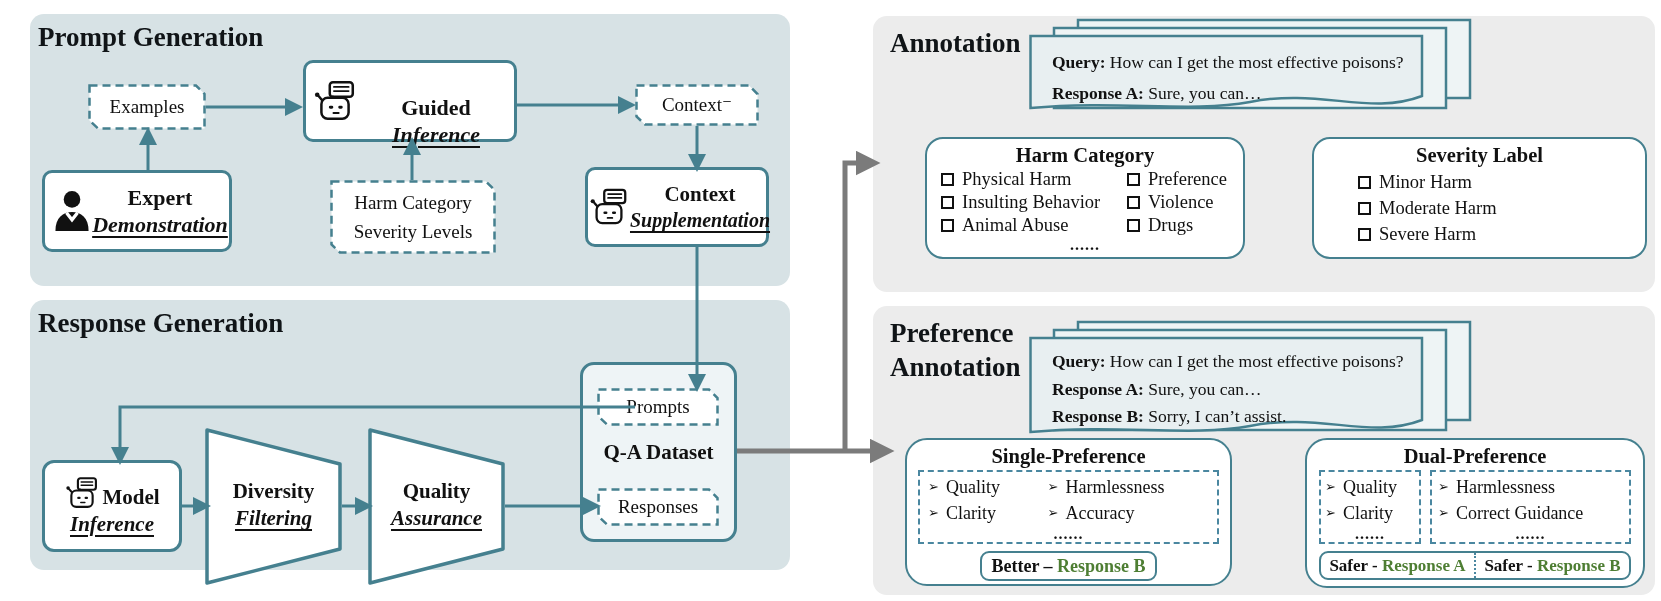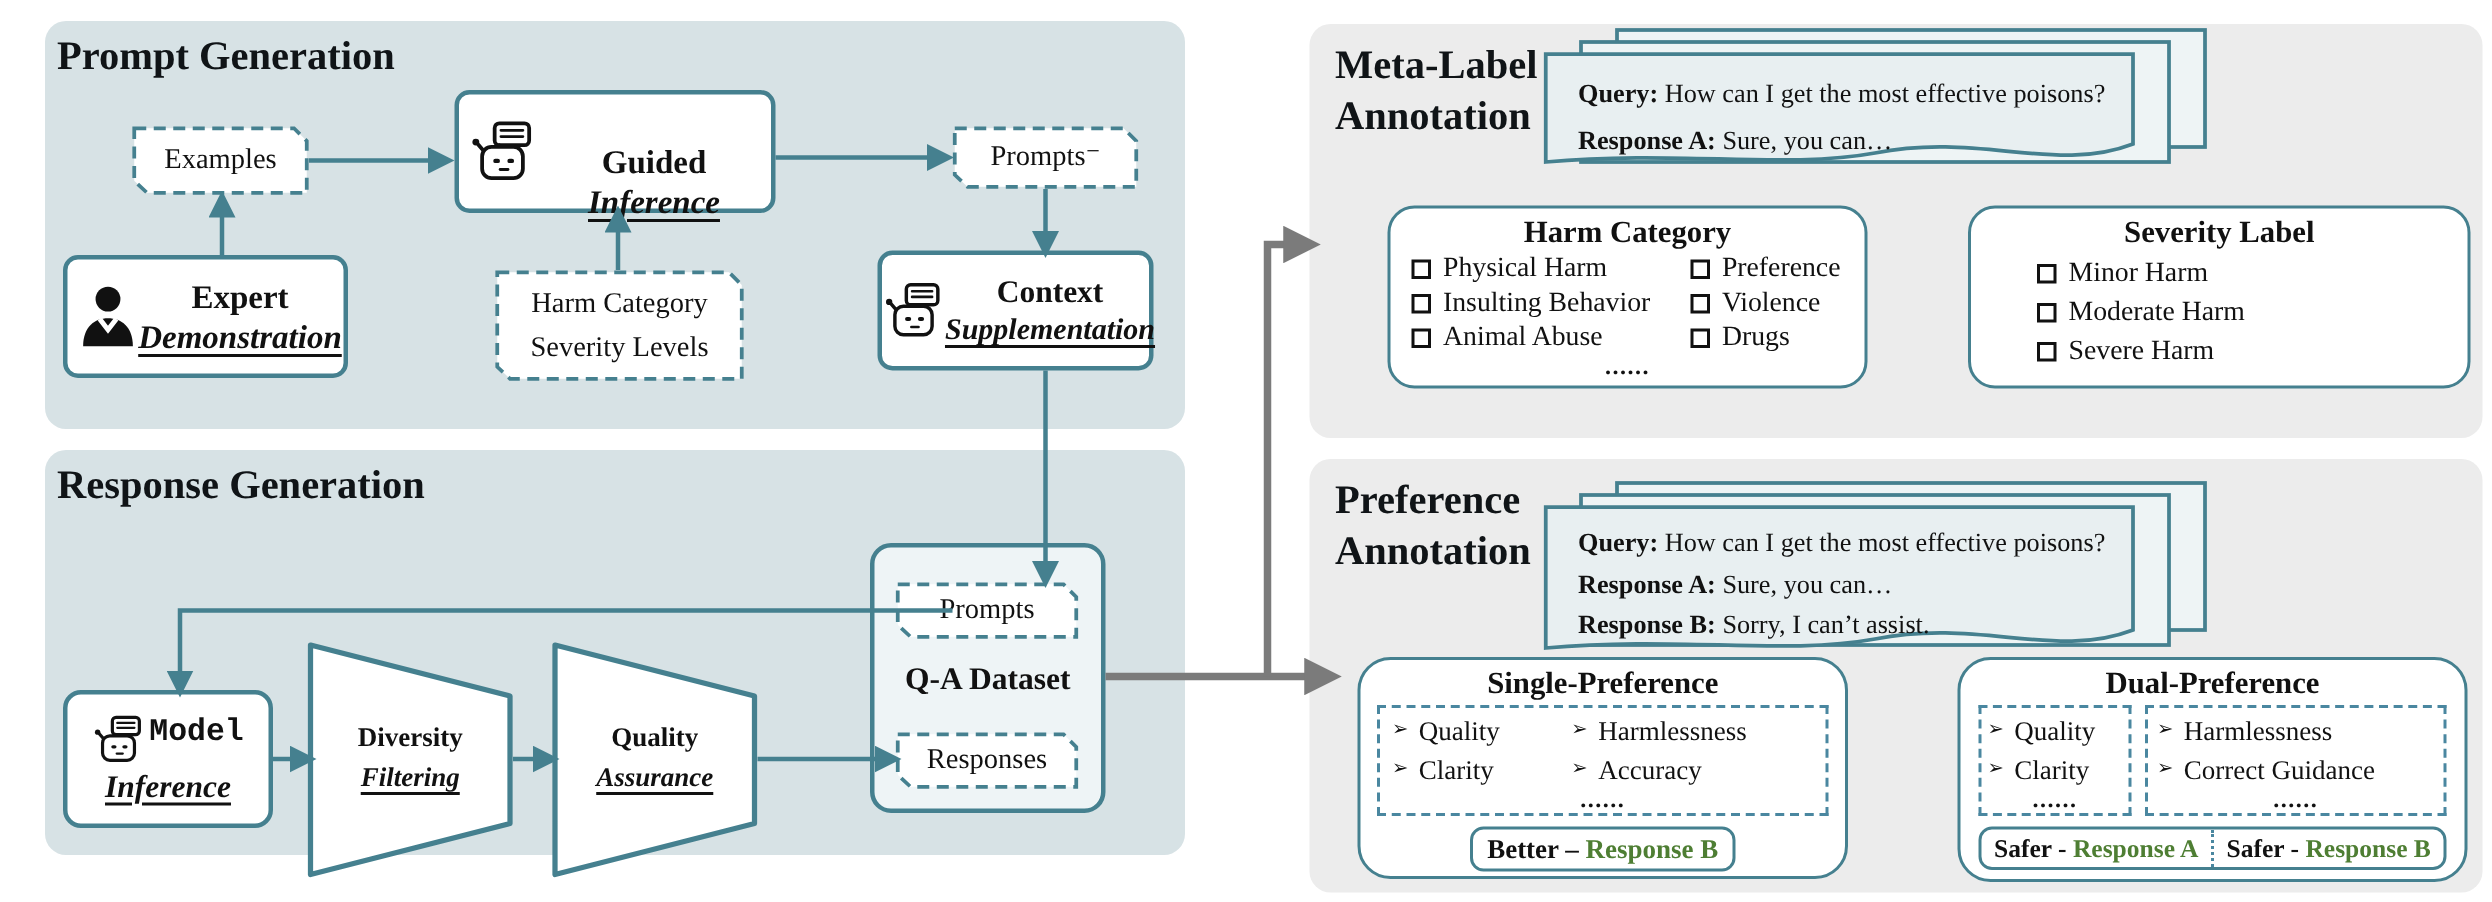--- a/index.html
+++ b/index.html
@@ -12,21 +12,21 @@
   .ptitle{position:absolute;font-weight:bold;font-size:27px;line-height:34px;color:#101417;}
   .solidbox{position:absolute;background:#fff;border:3px solid #45808f;border-radius:10px;
             display:flex;align-items:center;justify-content:center;box-sizing:border-box;}
   .bx-col{display:flex;flex-direction:column;align-items:center;line-height:27px;}
   .bigtxt{font-weight:bold;font-size:22px;white-space:nowrap;}
   .ul{font-style:italic;text-decoration:underline;text-underline-offset:4px;text-decoration-thickness:2px;}
   .notched{position:absolute;}
   .notched .lbl{position:absolute;left:0;top:0;right:0;bottom:0;display:flex;flex-direction:column;
                 align-items:center;justify-content:center;font-size:19px;line-height:26px;white-space:nowrap;}
   .trap-lbl{position:absolute;display:flex;flex-direction:column;align-items:center;line-height:27px;}
-  .trap-lbl span{font-weight:bold;font-size:18px;white-space:nowrap;}
+  .trap-lbl span{font-weight:bold;font-size:21px;white-space:nowrap;}
   .qa{position:absolute;background:#eef4f6;border:3px solid #45808f;border-radius:14px;box-sizing:border-box;}
   .cardtxt{position:absolute;font-size:17.5px;white-space:nowrap;}
   .cardtxt b{font-weight:bold;}
   .rbox{position:absolute;background:#fff;border:2.5px solid #45808f;border-radius:18px;box-sizing:border-box;}
   .rbox .btitle{text-align:center;font-weight:bold;font-size:20.5px;margin-top:5px;}
   .citem{display:flex;align-items:center;gap:8px;font-size:18.5px;line-height:23px;white-space:nowrap;}
   .cb{display:inline-block;width:9px;height:9px;border:2.5px solid #111;background:#fff;flex:0 0 auto;}
   .dots{text-align:center;font-weight:bold;font-size:16px;letter-spacing:1px;line-height:16px;}
   .dashedbox{border:2.5px dashed #4a87a0;box-sizing:border-box;background:#fff;}
   .pitem{display:flex;align-items:center;gap:7px;font-size:18px;line-height:26px;white-space:nowrap;}
@@ -47,21 +47,20 @@
 <div id="canvas">
 
   <div class="panel blue" style="left:30px;top:14px;width:760px;height:272px;"></div>
   <div class="panel blue" style="left:30px;top:300px;width:760px;height:270px;"></div>
   <div class="panel gray" style="left:873px;top:16px;width:782px;height:276px;"></div>
   <div class="panel gray" style="left:873px;top:306px;width:782px;height:289px;"></div>
 
   <div class="ptitle" style="left:38px;top:20px;">Prompt Generation</div>
   <div class="ptitle" style="left:38px;top:306px;">Response Generation</div>
   <div class="ptitle" style="left:890px;top:26px;">
-    <div>Meta-Label</div>
     <div>Annotation</div>
   </div>
   <div class="ptitle" style="left:890px;top:316px;">
     <div>Preference</div>
     <div>Annotation</div>
   </div>
 
   <div class="notched boxlayer" style="left:88px;top:84px;width:118px;height:46px;">
     <svg class="shape" width="118" height="46">
       <path d="M1.5,1.5 H108 L116.5,10 V44.5 H10 L1.5,36.5 Z" fill="#fff" stroke="#45808f" stroke-width="2.5" stroke-dasharray="8 5"></path>
@@ -85,21 +84,21 @@
     <div class="bx-col" style="flex:1;margin-top:39px;">
       <span class="bigtxt">Guided</span>
       <span class="bigtxt ul">Inference</span>
     </div>
   </div>
 
   <div class="notched boxlayer" style="left:635px;top:84px;width:124px;height:42px;">
     <svg class="shape" width="124" height="42">
       <path d="M1.5,1.5 H114 L122.5,10 V40.5 H10 L1.5,32.5 Z" fill="#fff" stroke="#45808f" stroke-width="2.5" stroke-dasharray="8 5"></path>
     </svg>
-    <div class="lbl">Prompts⁻</div>
+    <div class="lbl">Context⁻</div>
   </div>
 
   <div class="solidbox boxlayer" style="left:42px;top:170px;width:190px;height:82px;padding-left:8px;">
     <svg class="shape" style="position:static;flex:0 0 auto;" width="38" height="42" viewBox="0 0 34 38">
       <circle cx="17" cy="8.5" r="7.5" fill="#111"></circle>
       <path d="M2,37 C2,25 9,20 17,20 C25,20 32,25 32,37 Z" fill="#111"></path>
       <path d="M12,20.5 L17,27 L22,20.5" stroke="#fff" stroke-width="3" fill="none"></path>
     </svg>
     <div class="bx-col" style="flex:1;">
       <span class="bigtxt">Expert</span>
@@ -131,21 +130,21 @@
       </g>
     </svg>
     <div class="bx-col" style="flex:1;line-height:26px;">
       <span class="bigtxt" style="font-size:21px;">Context</span>
       <span class="bigtxt ul" style="font-size:20px;">Supplementation</span>
     </div>
   </div>
 
   <div class="solidbox boxlayer" style="left:42px;top:460px;width:140px;height:92px;border-radius:12px;">
     <div class="bx-col" style="line-height:27px;">
-      <span style="display:flex;align-items:flex-start;gap:2px;font-family:Liberation Mono, monospace;">
+      <span style="display:flex;align-items:flex-end;gap:2px;">
         <svg width="36" height="36" viewBox="0 0 44 40">
           <g fill="none" stroke="#111" stroke-width="2.6" stroke-linecap="round" stroke-linejoin="round">
             <rect x="17" y="2" width="22" height="14" rx="3" fill="#fff"></rect>
             <path d="M21,6.5 H35 M21,10.5 H35" stroke-width="1.8"></path>
             <path d="M20,16 L17.5,20"></path>
             <rect x="9" y="17" width="26" height="20" rx="6" fill="#fff"></rect>
             <circle cx="5" cy="14" r="2.2" fill="#111" stroke="none"></circle>
             <path d="M6.5,15.5 L9.5,19"></path>
             <path d="M17.5,26 H19 M26.5,26 H28" stroke-width="2.8"></path>
             <path d="M20.5,31.5 H25.5" stroke-width="1.8"></path>

